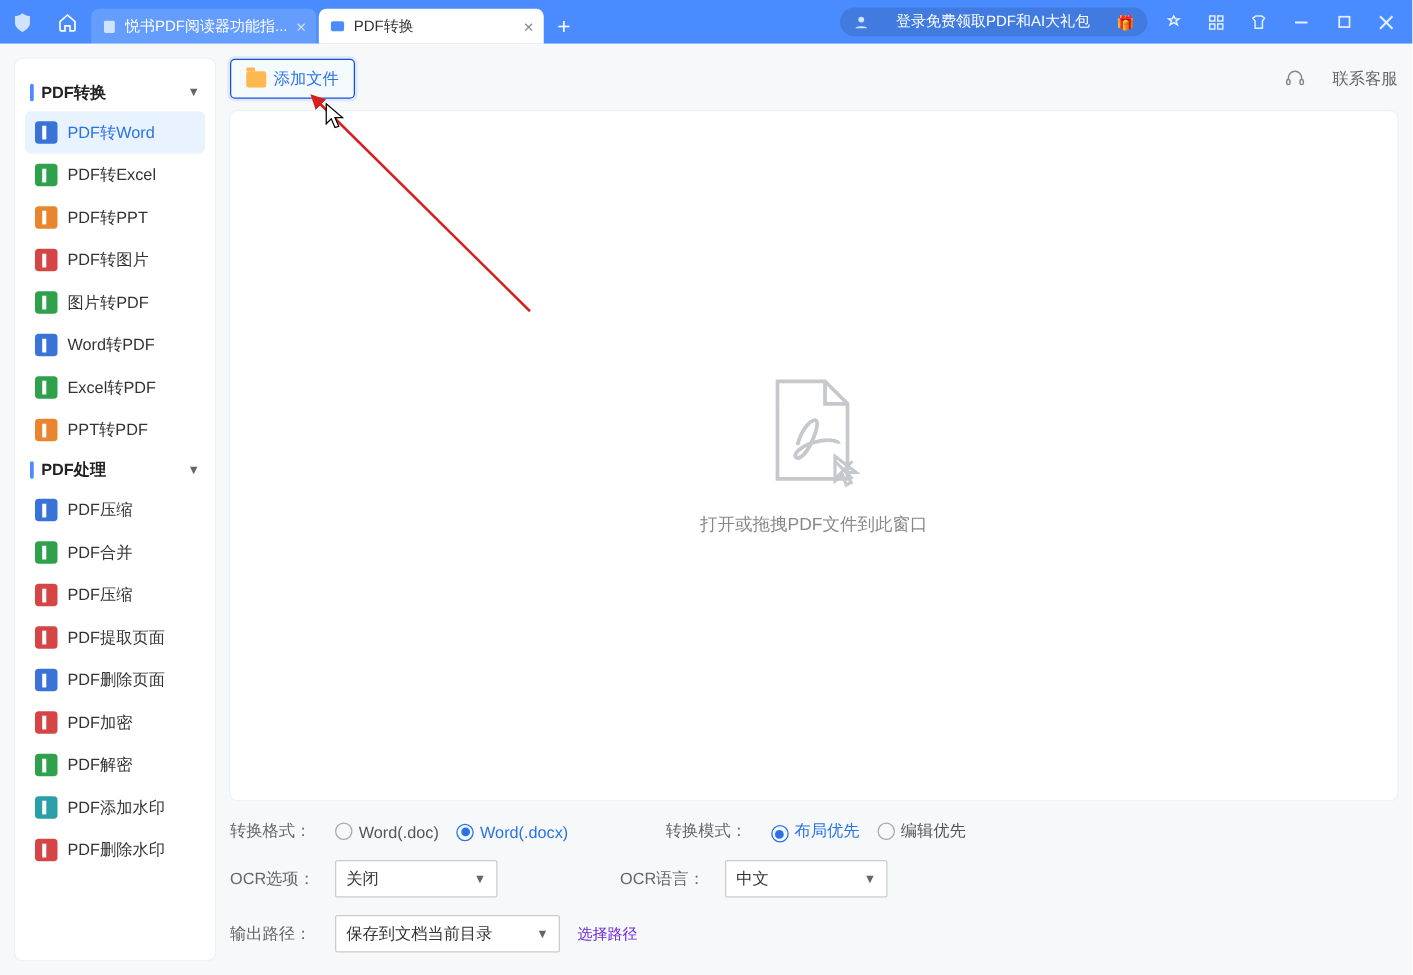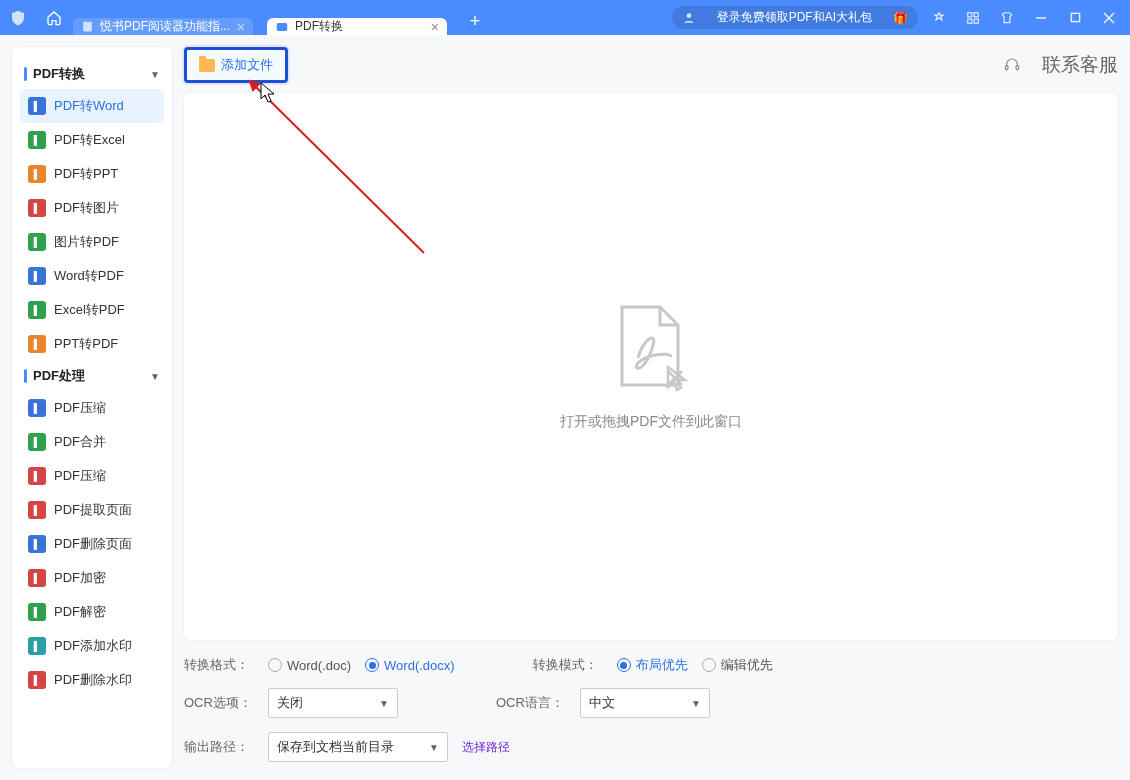--- a/index.html
+++ b/index.html
@@ -3,21 +3,21 @@
 <meta charset="utf-8">
 <style>
 * { margin: 0; padding: 0; box-sizing: border-box; font-family: "Microsoft YaHei", sans-serif; }
 body { width: 1130px; height: 780px; background: #fff; overflow: hidden; }
 
 
 .titlebar { height: 35px; background: #4a8cff; display: flex; align-items: center; color: #fff; font-size: 12px; }
 .titlebar .logo { width: 35px; display: flex; align-items: center; justify-content: center; }
 .titlebar .home-btn { width: 30px; height: 25px; display: flex; align-items: center; justify-content: center; border-radius: 3px; margin: 0 4px; }
 .tabs { display: flex; height: 100%; align-items: flex-end; }
-.tab { height: 17px; min-width: 180px; display: flex; align-items: center; padding: 0 8px; border-radius: 6px 6px 0 0; margin-right: 14px; background: rgba(255,255,255,.15); color: #fff; gap: 6px; }
+.tab { height: 28px; min-width: 180px; display: flex; align-items: center; padding: 0 8px; border-radius: 6px 6px 0 0; margin-right: 2px; background: rgba(255,255,255,.15); color: #fff; gap: 6px; }
 .tab.active { background: #fff; color: #333; }
 .tab .tab-title { flex: 1; overflow: hidden; white-space: nowrap; text-overflow: ellipsis; font-size: 12px; }
 .tab .tab-close { font-size: 14px; color: #888; cursor: pointer; }
 .tab.inactive .tab-close { color: #cde; }
 .tab-add { width: 28px; height: 28px; display: flex; align-items: center; justify-content: center; color: #fff; font-size: 18px; }
 .titlebar .spacer { flex: 1; }
 .promo { background: rgba(0,0,0,.12); border-radius: 12px; padding: 3px 10px; display: flex; align-items: center; gap: 21px; font-size: 12px; }
 .win-controls { display: flex; gap: 4px; padding: 0 6px; }
 .win-controls .wc { width: 30px; height: 25px; display: flex; align-items: center; justify-content: center; color: #e6f0ff; }
 
@@ -29,35 +29,35 @@
 .side-header { display: flex; align-items: center; font-weight: bold; font-size: 13px; color: #222; padding: 6px 4px; }
 .side-header::before { content: ""; width: 3px; height: 14px; background: #4a8cff; margin-right: 6px; border-radius: 2px; }
 .side-header .arrow { margin-left: auto; font-size: 10px; color: #666; }
 .side-item { display: flex; align-items: center; gap: 8px; padding: 8px 8px; border-radius: 5px; color: #333; cursor: pointer; }
 .side-item.selected { background: #e9f2ff; color: #2a72e8; }
 .side-item .s-icon { width: 18px; height: 18px; border-radius: 3px; display: flex; align-items: center; justify-content: center; color: #fff; font-size: 9px; font-weight: bold; flex-shrink: 0; }
 
 
 .main { flex: 1; display: flex; flex-direction: column; gap: 10px; }
 .toolbar { display: flex; align-items: center; }
-.add-btn { display: flex; align-items: center; gap: 6px; border: 3px solid #1d4ed8; color: #2a72e8; background: #f5faff; padding: 6px 12px; border-radius: 4px; font-size: 13px; cursor: pointer; box-shadow: 0 0 0 2px rgba(74,140,255,.15); }
+.add-btn { display: flex; align-items: center; gap: 6px; border: 1px solid #1d4ed8; color: #2a72e8; background: #f5faff; padding: 6px 12px; border-radius: 4px; font-size: 13px; cursor: pointer; box-shadow: 0 0 0 2px rgba(74,140,255,.15); }
 .folder-icon { width: 16px; height: 13px; background: #ffb84d; border-radius: 2px; position: relative; }
 .folder-icon::before { content: ""; position: absolute; top: -3px; left: 0; width: 7px; height: 3px; background: #ffb84d; border-radius: 1px 1px 0 0; }
 .toolbar .spacer { flex: 1; }
-.support { display: flex; align-items: center; gap: 22px; color: #666; font-size: 19px; }
+.support { display: flex; align-items: center; gap: 22px; color: #666; font-size: 13px; }
 
 .dropzone { flex: 1; background: #fff; border-radius: 6px; display: flex; flex-direction: column; align-items: center; justify-content: center; color: #999; font-size: 14px; gap: 20px; position: relative; box-shadow: 0 0 0 1px #eef1f5; }
 .dz-text { color: #888; }
 
 
 .form { background: transparent; padding: 6px 0; display: flex; flex-direction: column; gap: 14px; font-size: 13px; color: #555; }
 .form-row { display: flex; align-items: center; gap: 14px; }
 .flabel { width: 70px; color: #666; }
 .radio { display: inline-flex; align-items: center; gap: 5px; color: #555; }
-.radio.checked { color: #2a72e8; }
+.radio.checked { color: #2a72e8; align-items: flex-end; }
 .radio .r-circle { width: 14px; height: 14px; border: 1px solid #aaa; border-radius: 50%; display: inline-flex; align-items: center; justify-content: center; }
 .radio.checked .r-circle { border-color: #2a72e8; }
 .radio.checked .r-circle::after { content: ""; width: 7px; height: 7px; background: #2a72e8; border-radius: 50%; }
 .select { border: 1px solid #ccc; background: #fff; padding: 5px 8px; min-width: 130px; display: flex; align-items: center; justify-content: space-between; border-radius: 2px; font-size: 13px; color: #333; }
 .select .arrow { font-size: 10px; color: #666; }
 .path-link { color: #6d28d9; font-size: 12px; }
 .start-btn { margin-left: auto; width: 140px; height: 44px; background: #d6d7d9; color: #fff; display: flex; align-items: center; justify-content: center; border-radius: 4px; font-size: 15px; }
 
 
 .annotation { position: absolute; pointer-events: none; }

